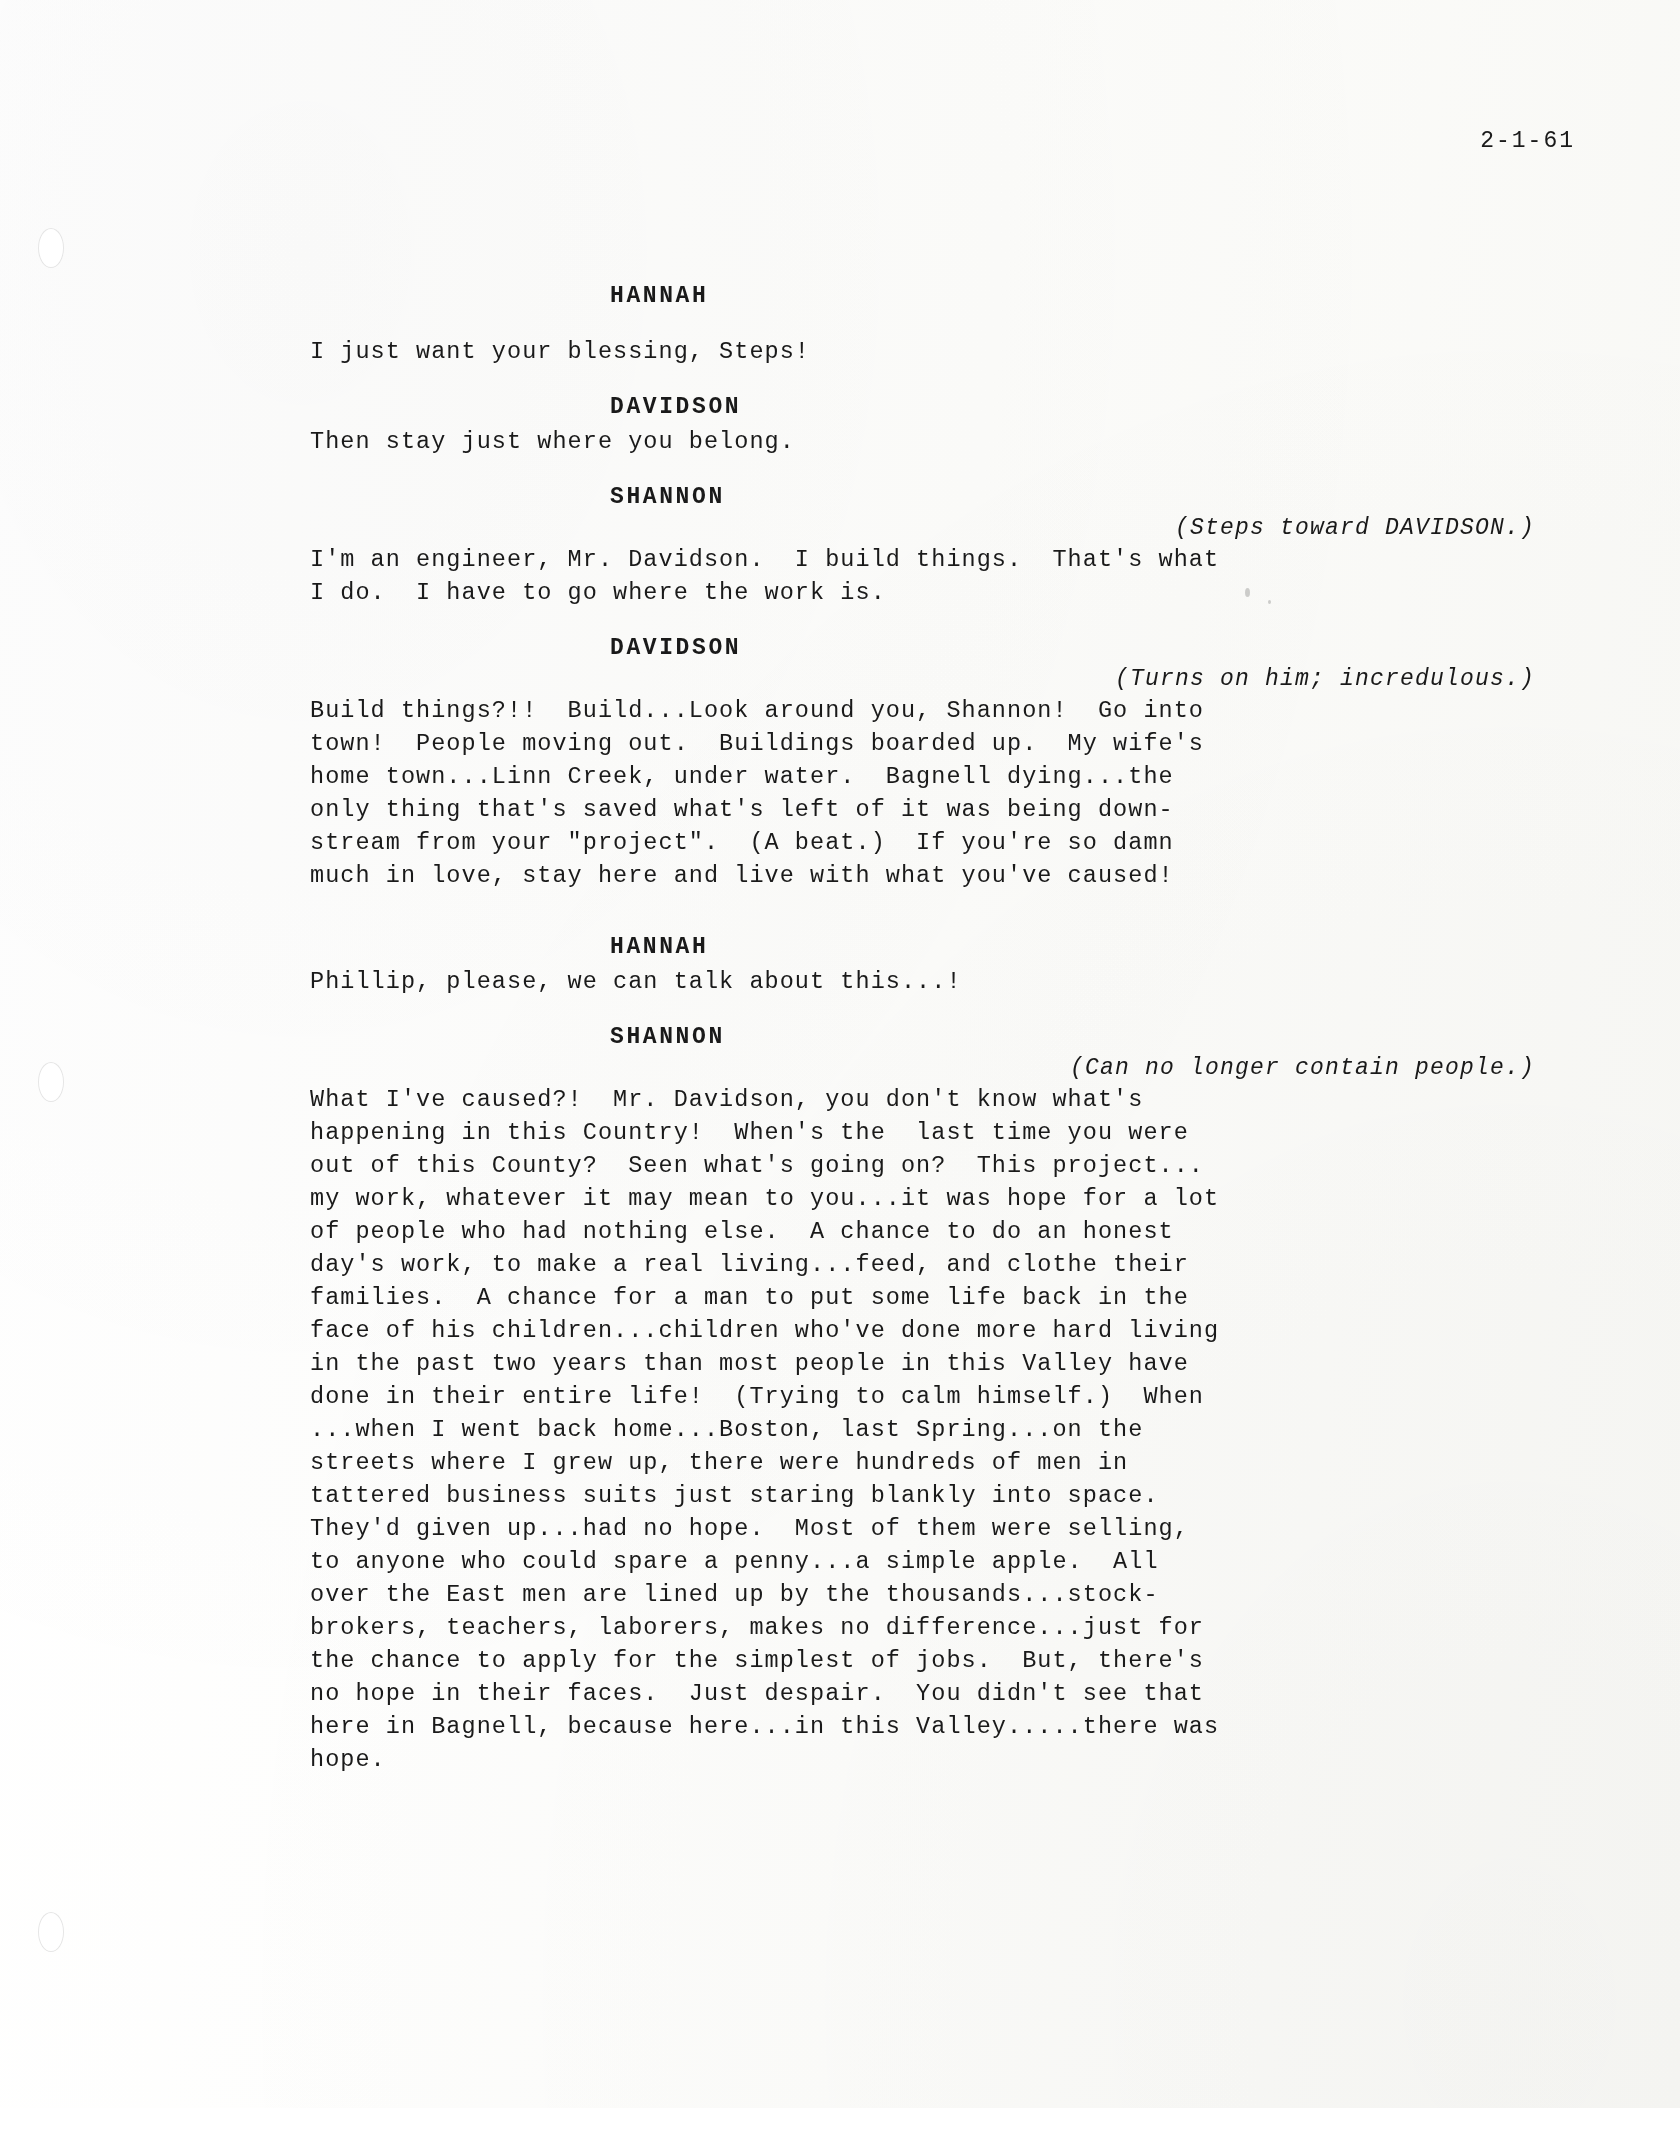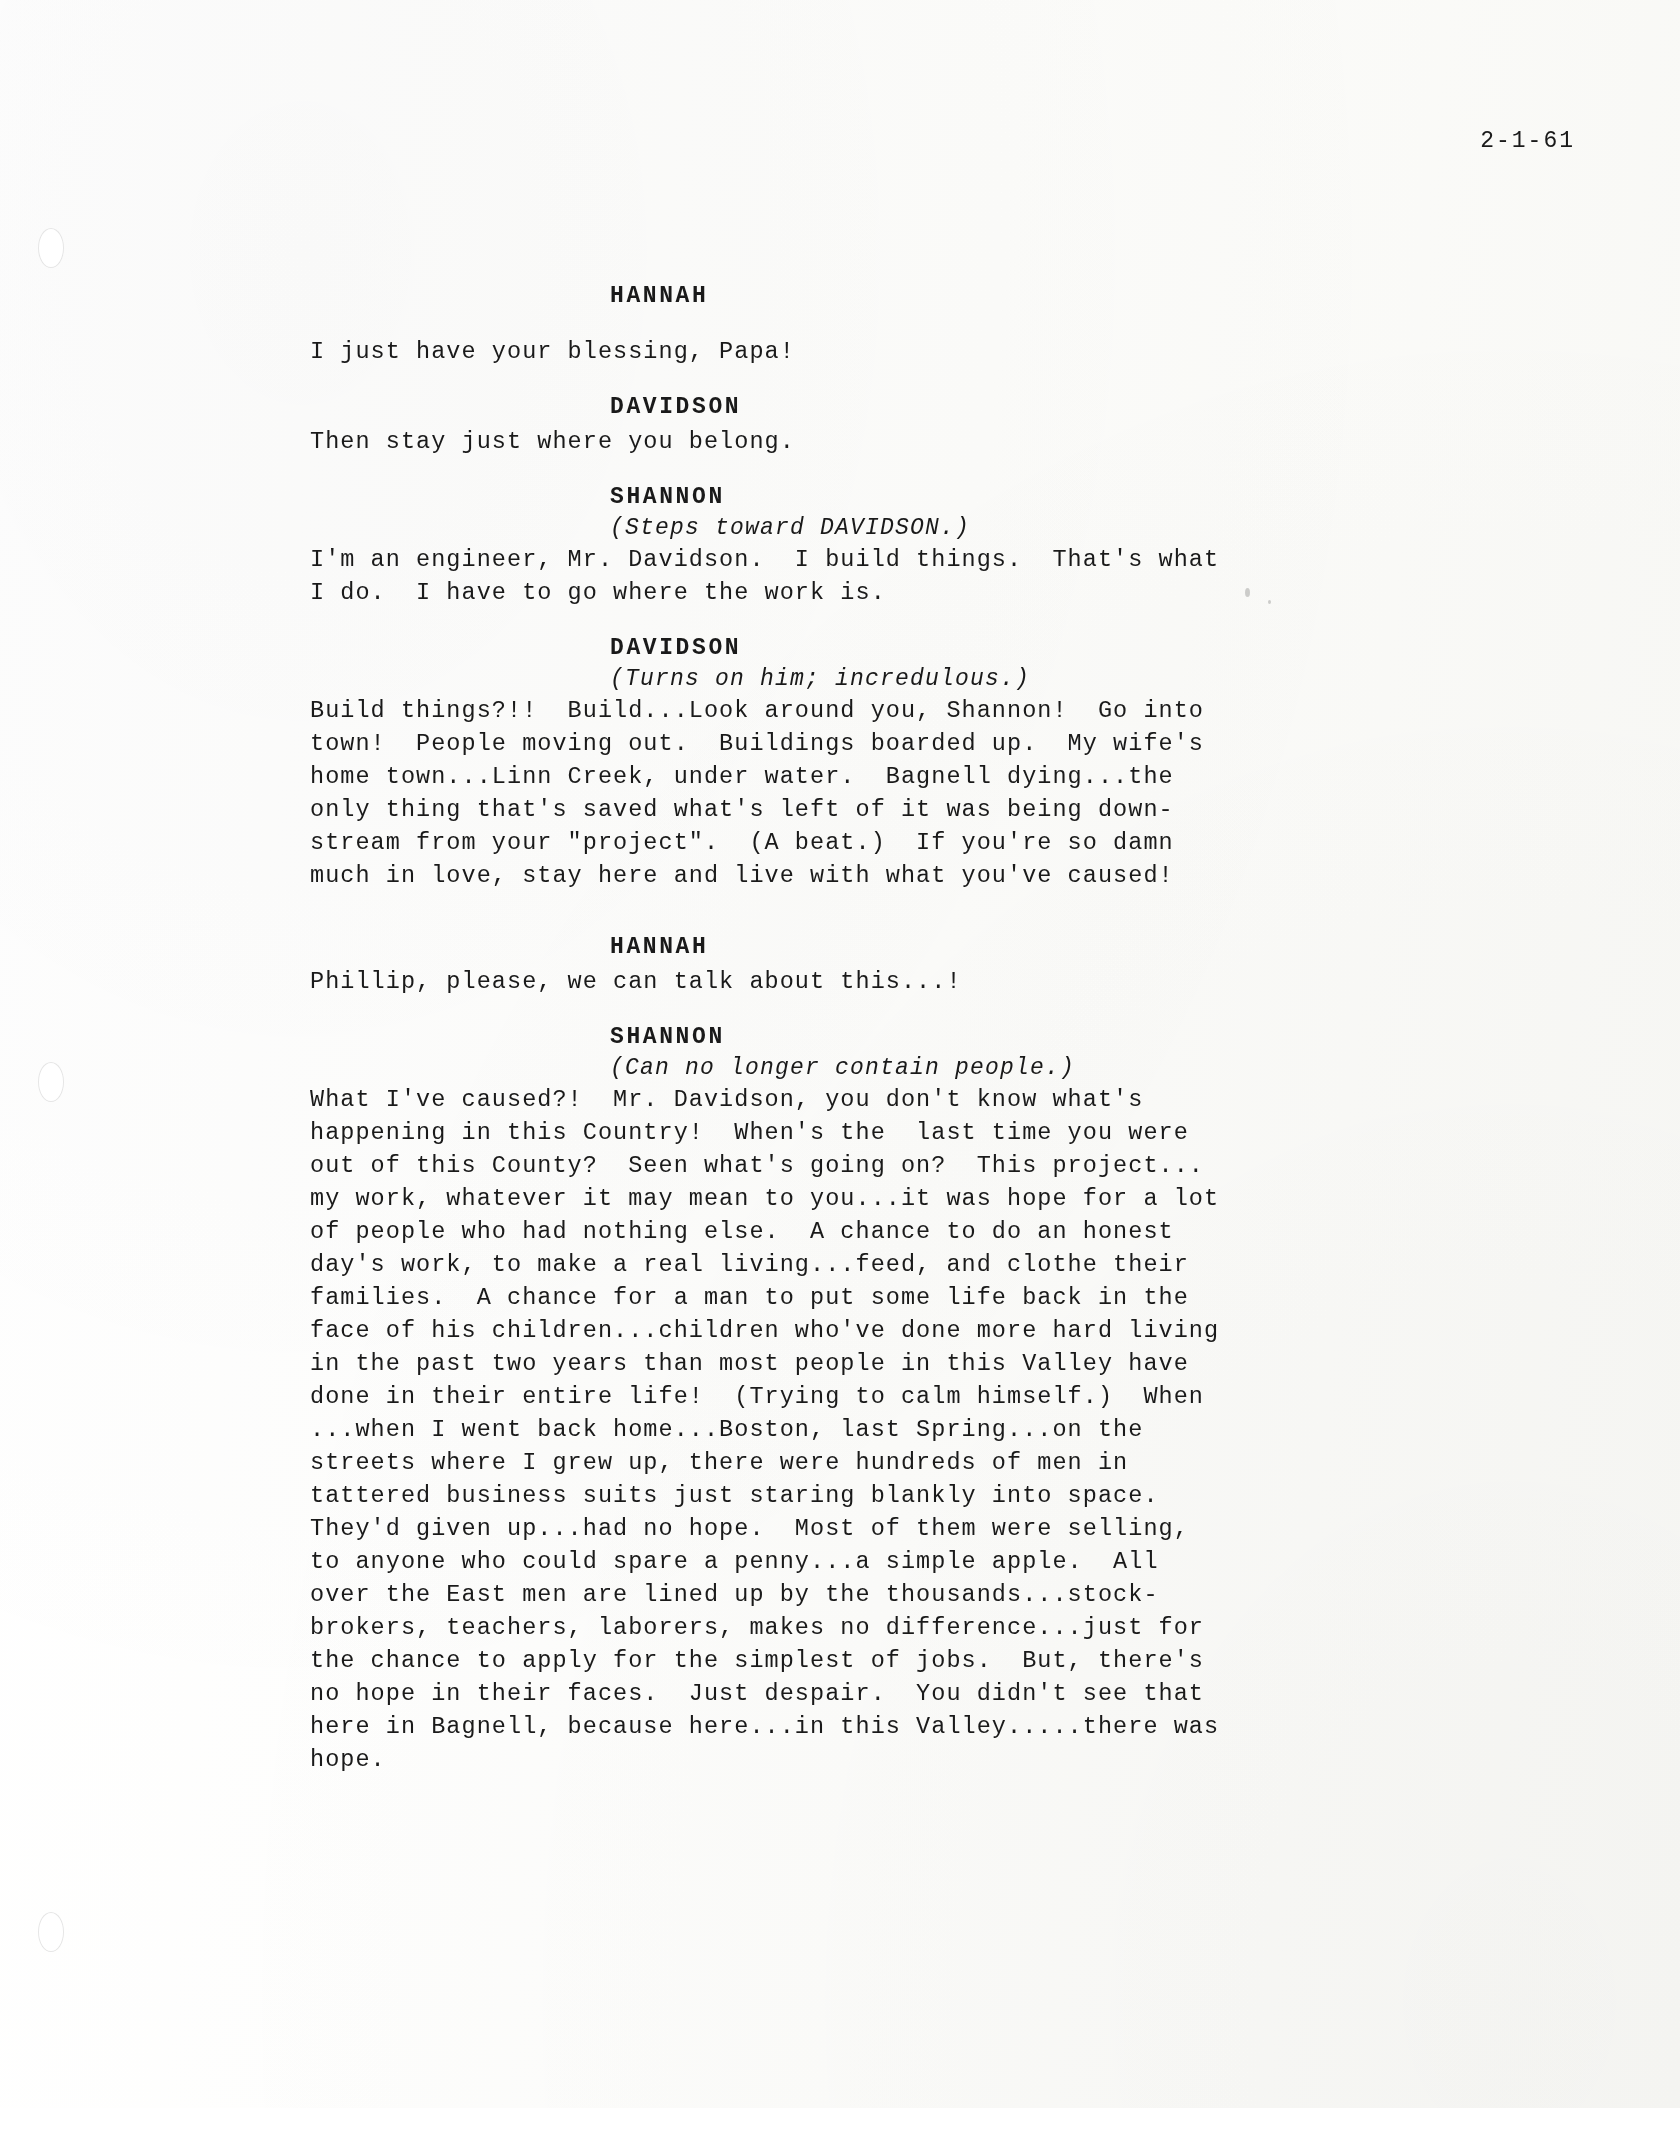--- a/index.html
+++ b/index.html
@@ -65,20 +65,21 @@
     margin-bottom: 5px;
     white-space: pre;
   }
   .paren {
     font-style: italic;
     font-size: 23px;
     letter-spacing: 1.2px;
     margin-left: 300px;
     margin-bottom: 2px;
     white-space: pre;
+    text-align: right;
   }
   .dialogue {
     font-size: 23.5px;
     line-height: 33px;
     letter-spacing: 1.05px;
     white-space: pre-wrap;
   }
   .gap-lg { margin-bottom: 42px; }
   .speck {
     position: absolute;
@@ -101,21 +102,21 @@
 
   <div class="slug">2-1-61</div>
 
   <div class="body">
 
     <div class="block">
       <div class="character">HANNAH</div>
     </div>
 
     <div class="block">
-      <div class="dialogue">I just have your blessing, Papa!</div>
+      <div class="dialogue">I just want your blessing, Steps!</div>
     </div>
 
     <div class="block">
       <div class="character">DAVIDSON</div>
       <div class="dialogue">Then stay just where you belong.</div>
     </div>
 
     <div class="block">
       <div class="character">SHANNON</div>
       <div class="paren">(Steps toward DAVIDSON.)</div>

